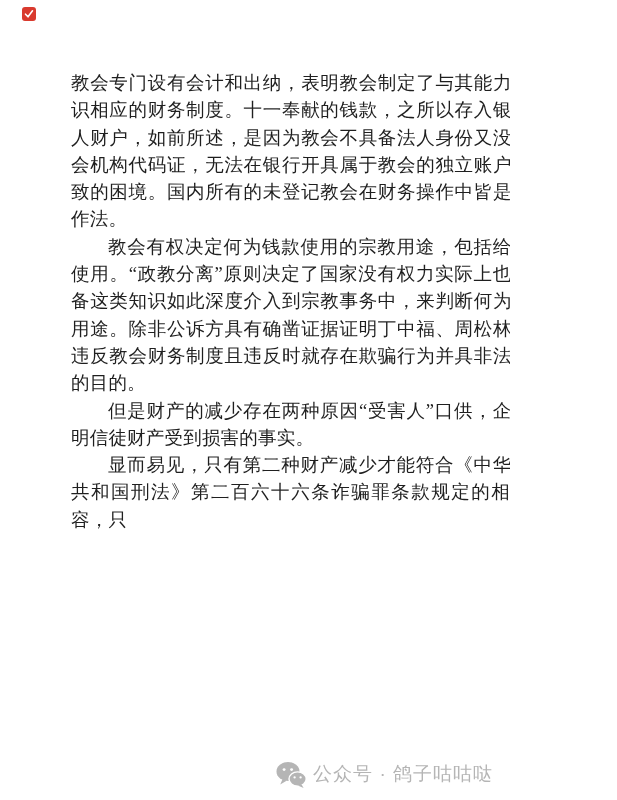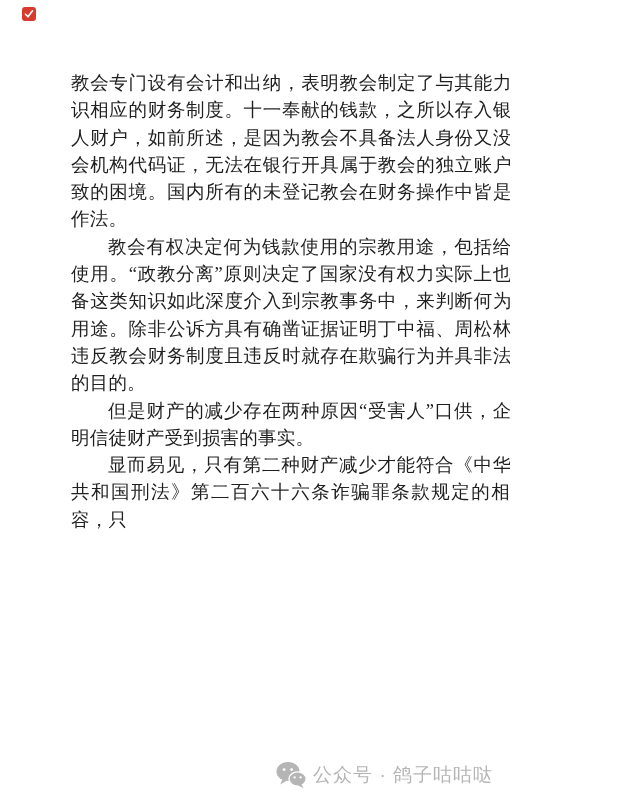--- a/index.html
+++ b/index.html
@@ -33,21 +33,21 @@
     left:22px;
     top:7px;
     width:14px;
     height:14px;
   }
   .footer {
     position:absolute;
     right:17px;
     top:761px;
     display:flex;
-    align-items:center;
+    align-items:flex-start;
     gap:7px;
     color:#b5b5b5;
     font-size:19px;
     font-family:"Liberation Sans","DejaVu Sans",sans-serif;
     letter-spacing:1px;
     user-select:none;
   }
   .wicon { display:inline-flex; align-items:center; }
 </style>
 </head>

